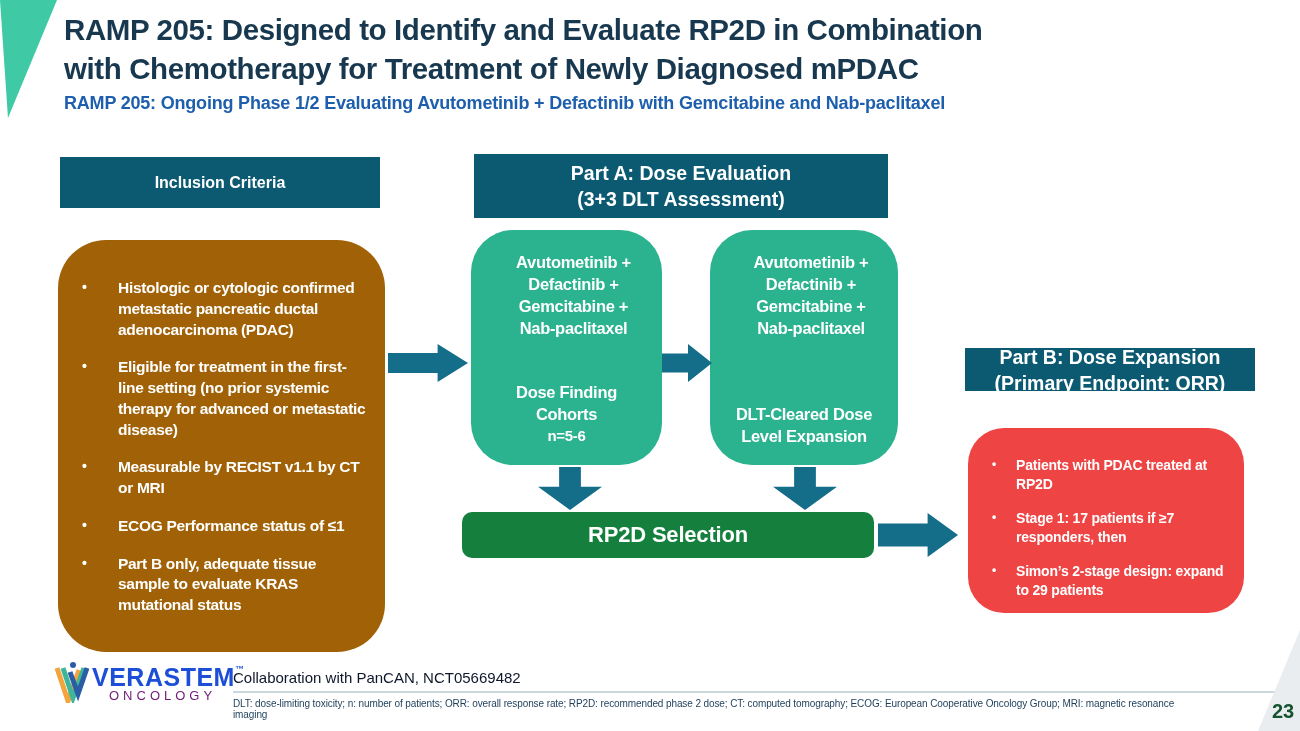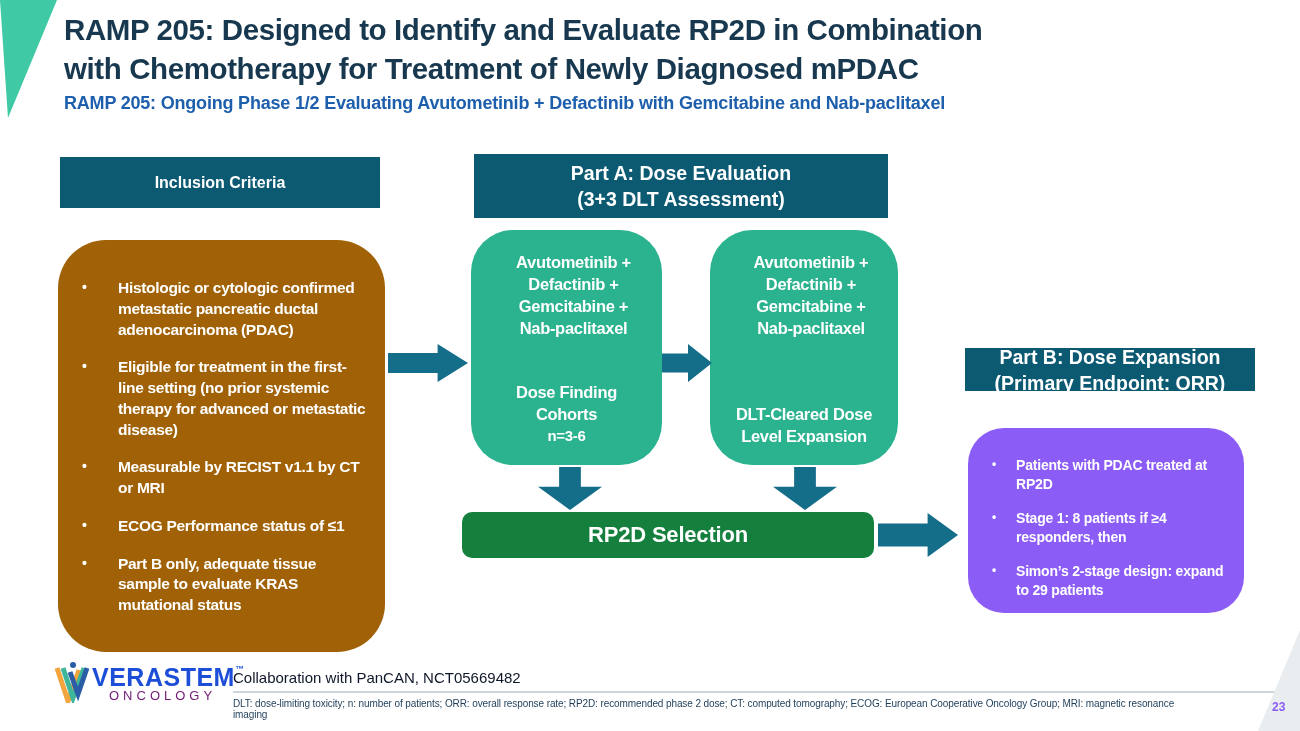--- a/index.html
+++ b/index.html
@@ -37,21 +37,21 @@
   .green-box-1{left:471px;top:230px;width:191px;height:235px;}
   .green-box-2{left:710px;top:230px;width:188px;height:235px;}
   .drugs{position:absolute;top:21px;left:0;right:0;font-size:16.5px;line-height:22px;letter-spacing:-0.3px;margin-left:14px;}
   .cohort-label{position:absolute;bottom:18px;left:0;right:0;font-size:16.5px;line-height:22px;letter-spacing:-0.3px;}
   .cohort-n{font-size:15px;}
   
   .rp2d-box{position:absolute;left:462px;top:512px;width:412px;height:46px;background:#15803d;
     border-radius:10px;display:flex;align-items:center;justify-content:center;color:#ffffff;
     font-size:22px;font-weight:700;letter-spacing:-0.2px;}
   
-  .partb-body{position:absolute;left:968px;top:428px;width:276px;height:185px;background:#8b5cf6;
+  .partb-body{position:absolute;left:968px;top:428px;width:276px;height:185px;background:#ef4444;
     border-radius:36px;box-sizing:border-box;padding:28px 18px 0 22px;}
   .partb-body .bullets{gap:15px;}
   .partb-body .bullets li{padding-left:26px;font-size:14px;line-height:1.36;letter-spacing:-0.2px;}
   .partb-body .bullets li::before{left:2px;font-size:12px;}
   
   .arrow{position:absolute;background:#146d89;}
   .ar-right{clip-path:polygon(0 24%,62% 24%,62% 0,100% 50%,62% 100%,62% 76%,0 76%);}
   .arrow-1{left:388px;top:344px;width:80px;height:38px;}
   .arrow-2{left:662px;top:344px;width:50px;height:38px;clip-path:polygon(0 25%,52% 25%,52% 0,100% 50%,52% 100%,52% 75%,0 75%);}
   .arrow-3{left:878px;top:513px;width:80px;height:44px;}
@@ -60,21 +60,21 @@
   .arrow-d2{left:773px;top:467px;width:64px;height:43px;}
   
   .logo{position:absolute;left:54px;top:659px;width:230px;height:46px;}
   .logo-mark{position:absolute;left:0;top:2px;}
   .logo-name{position:absolute;left:38px;top:4px;font-size:25px;font-weight:700;color:#1d4ed8;letter-spacing:0.5px;}
   .logo-tm{font-size:9px;vertical-align:14px;letter-spacing:0;}
   .logo-sub{position:absolute;left:55px;top:29px;font-size:13px;color:#701a75;letter-spacing:4px;}
   .collab{position:absolute;left:233px;top:669px;font-size:15px;color:#0f172a;}
   .divider{position:absolute;left:233px;top:691px;width:1067px;height:2px;background:#ccd6dd;}
   .footnote{position:absolute;left:233px;top:698px;width:960px;font-size:10px;color:#1d3d59;letter-spacing:-0.1px;}
-  .page-num{position:absolute;left:1272px;top:700px;font-size:12px;font-weight:700;color:#8b5cf6;text-align:right;}
+  .page-num{position:absolute;left:1272px;top:700px;font-size:20px;font-weight:700;color:#14532d;text-align:right;}
 </style>
 </head>
 <body>
 
 <div class="slide">
 
   <div class="corner-tl"></div>
 
   <div class="title-block">
     <div class="title-line">RAMP 205: Designed to Identify and Evaluate RP2D in Combination</div>
@@ -103,21 +103,21 @@
   <div class="green-box green-box-1">
     <div class="drugs">
       <div>Avutometinib +</div>
       <div>Defactinib +</div>
       <div>Gemcitabine +</div>
       <div>Nab-paclitaxel</div>
     </div>
     <div class="cohort-label">
       <div>Dose Finding</div>
       <div>Cohorts</div>
-      <div class="cohort-n">n=3-6</div>
+      <div class="cohort-n">n=5-6</div>
     </div>
   </div>
 
   <div class="green-box green-box-2">
     <div class="drugs">
       <div>Avutometinib +</div>
       <div>Defactinib +</div>
       <div>Gemcitabine +</div>
       <div>Nab-paclitaxel</div>
     </div>
@@ -137,21 +137,21 @@
     <span>RP2D Selection</span>
   </div>
 
   <div class="hdr hdr-partb">
     <span>Part B: Dose Expansion</span>
     <span>(Primary Endpoint: ORR)</span>
   </div>
   <div class="partb-body">
     <ul class="bullets">
       <li>Patients with PDAC treated at RP2D</li>
-      <li>Stage 1: 8 patients if ≥4 responders, then</li>
+      <li>Stage 1: 17 patients if ≥7 responders, then</li>
       <li>Simon’s 2-stage design: expand to 29 patients</li>
     </ul>
   </div>
 
   <div class="logo">
     <svg class="logo-mark" width="36" height="42" viewBox="0 0 36 42">
       <path d="M3,7 L14,40 L25,9" fill="none" stroke="#f2a43e" stroke-width="5"></path>
       <path d="M9,7 L19,37 L30,7" fill="none" stroke="#3eb69a" stroke-width="5"></path>
       <path d="M16,11 L24,33 L33,7" fill="none" stroke="#2b5ca6" stroke-width="5"></path>
       <circle cx="19" cy="4" r="3" fill="#2b5ca6"></circle>

